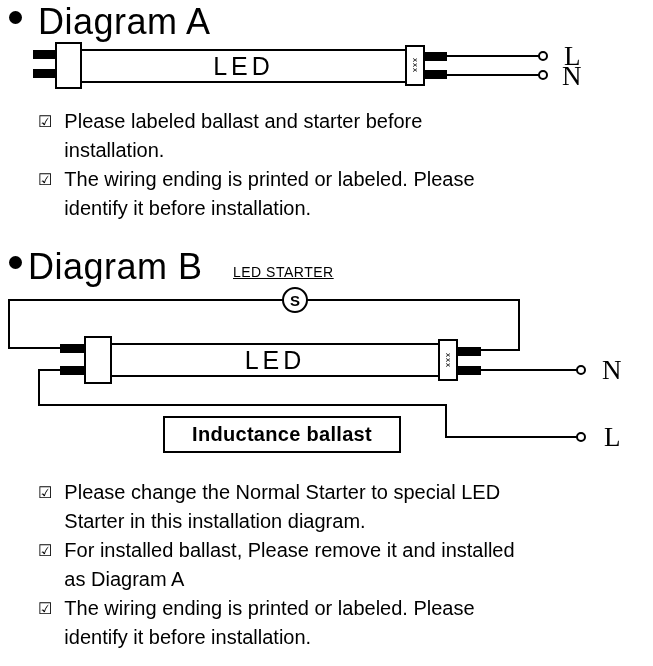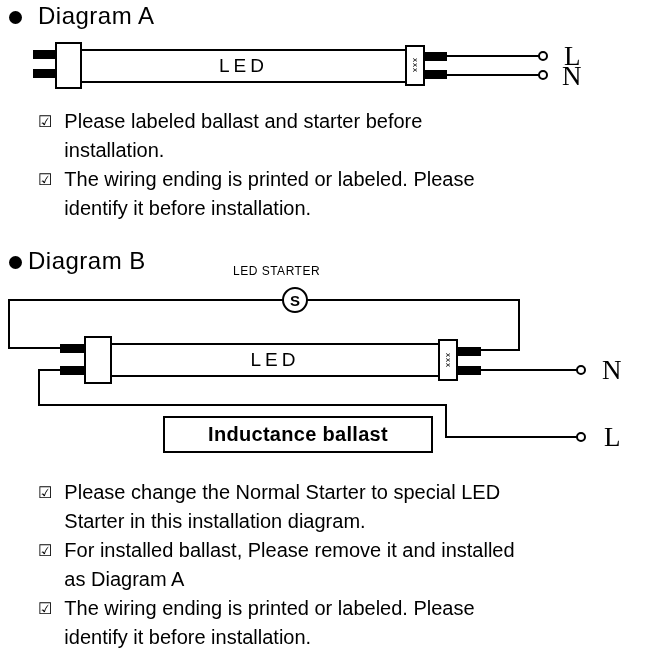--- a/index.html
+++ b/index.html
@@ -8,28 +8,28 @@
     background:#ffffff; color:#000;
     font-family:"Liberation Sans", sans-serif;
   }
   .wire { position:absolute; background:#000; }
   .pin  { position:absolute; background:#000; }
   .box  { position:absolute; border:2px solid #000; background:#fff; box-sizing:border-box;
           display:flex; align-items:center; justify-content:center; }
   .term { position:absolute; width:10px; height:10px; border:2px solid #000; border-radius:50%;
           background:#fff; box-sizing:border-box; }
   .bullet { position:absolute; width:13px; height:13px; border-radius:50%; background:#000; }
-  .heading { position:absolute; font-size:24px; letter-spacing:0.5px; line-height:1; }
-  .led-text { font-size:19px; letter-spacing:4px;text-align:right; }
+  .heading { position:absolute; font-size:36px; letter-spacing:0.5px; line-height:1; }
+  .led-text { font-size:25px; letter-spacing:4px;text-align:right; }
   .capmark { writing-mode:vertical-rl; font-size:8px; line-height:1; letter-spacing:1px; }
   .serifL { position:absolute; font-family:"Liberation Serif", serif; font-size:27px; line-height:1; }
   .starter-circle { position:absolute; width:26px; height:26px; border:2px solid #000; border-radius:50%;
           background:#fff; box-sizing:border-box; display:flex; align-items:center; justify-content:center;
           font-weight:bold; font-size:15px; }
-  .starter-caption { position:absolute; font-size:12px; letter-spacing:0.5px; }
+  .starter-caption { position:absolute; font-size:14px; letter-spacing:0.5px;text-decoration:underline; }
   .ballast-label { font-weight:bold; font-size:20px; letter-spacing:0.3px; }
   .notes { position:absolute; display:flex; flex-direction:column; }
   .note { display:flex; gap:12px; font-size:20px; line-height:29px; }
   .note .mark { font-size:16px; line-height:29px; flex:0 0 auto; }
   .note .txt { white-space:pre-line; }
 </style>
 </head>
 <body>
 
 <div class="bullet" style="left:9px; top:11px;"></div>
@@ -106,21 +106,21 @@
 <div class="serifL" style="left:602px; top:357px;">N</div>
 
 <div class="wire" style="left:38px; top:369px; width:24px; height:2px;"></div>
 <div class="wire" style="left:38px; top:369px; width:2px; height:37px;"></div>
 <div class="wire" style="left:38px; top:404px; width:409px; height:2px;"></div>
 <div class="wire" style="left:445px; top:404px; width:2px; height:34px;"></div>
 <div class="wire" style="left:445px; top:436px; width:133px; height:2px;"></div>
 <div class="term" style="left:576px; top:432px;"></div>
 <div class="serifL" style="left:604px; top:424px;">L</div>
 
-<div class="box" style="left:163px; top:416px; width:270px; height:37px; border-width:2px;">
+<div class="box" style="left:163px; top:416px; width:238px; height:37px; border-width:2px;">
   <span class="ballast-label">Inductance ballast</span>
 </div>
 
 <div class="notes" style="left:38px; top:478px; width:595px;">
   <div class="note">
     <span class="mark">☑</span>
     <span class="txt">Please change the Normal Starter to special LED
 Starter in this installation diagram.</span>
   </div>
   <div class="note">

